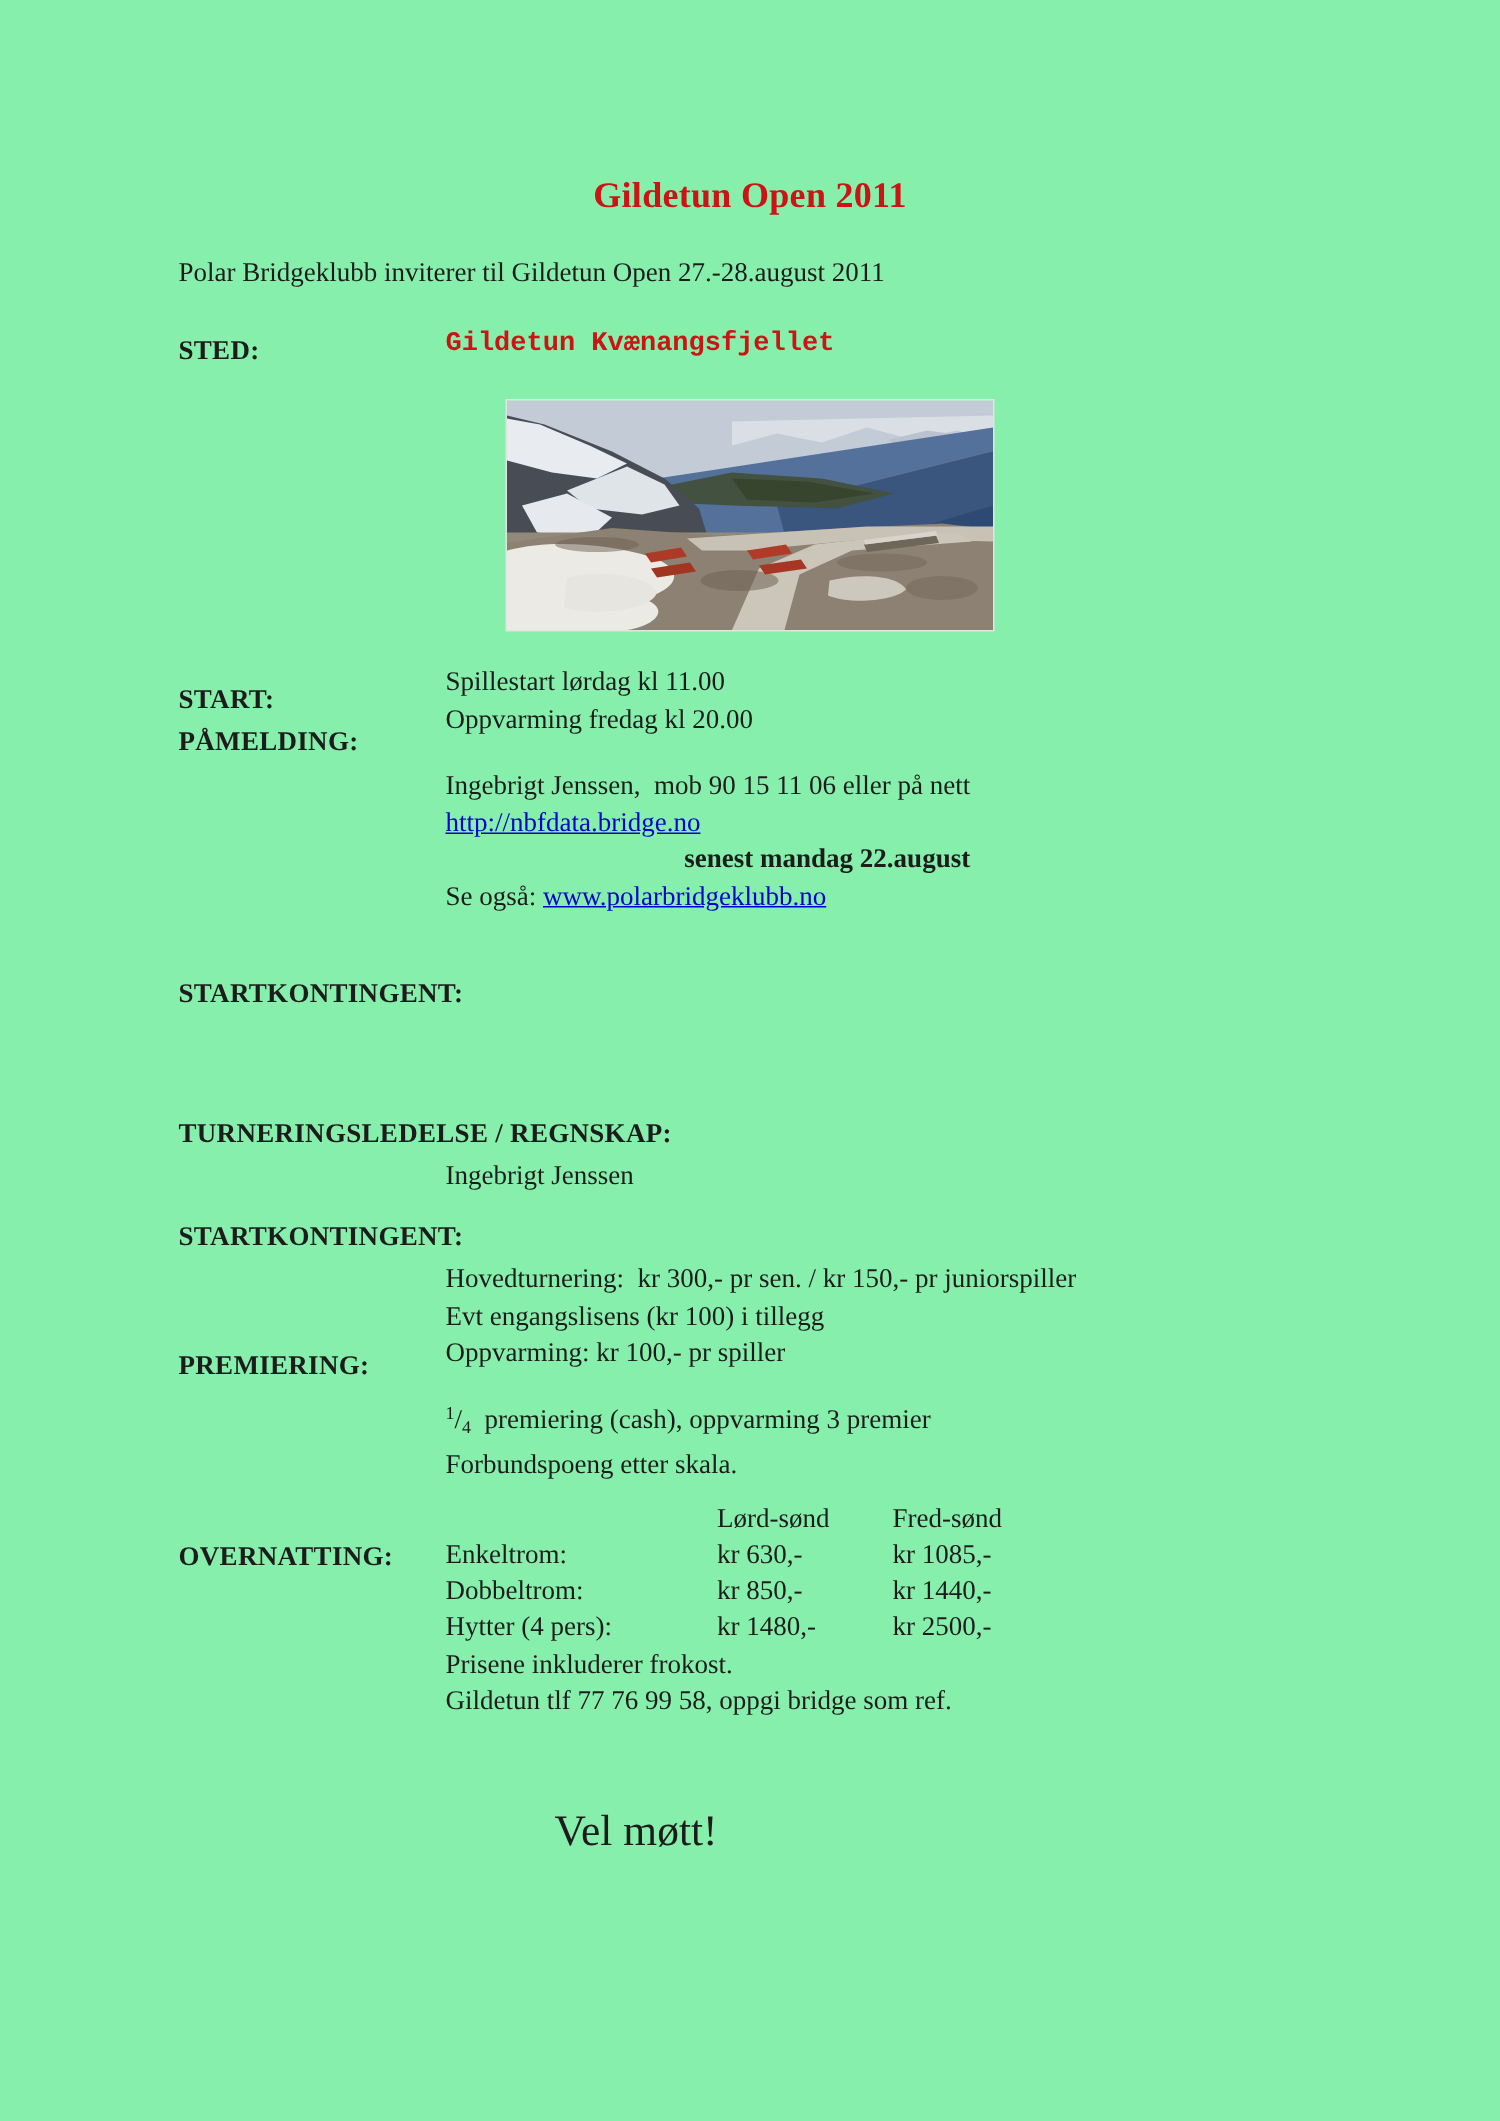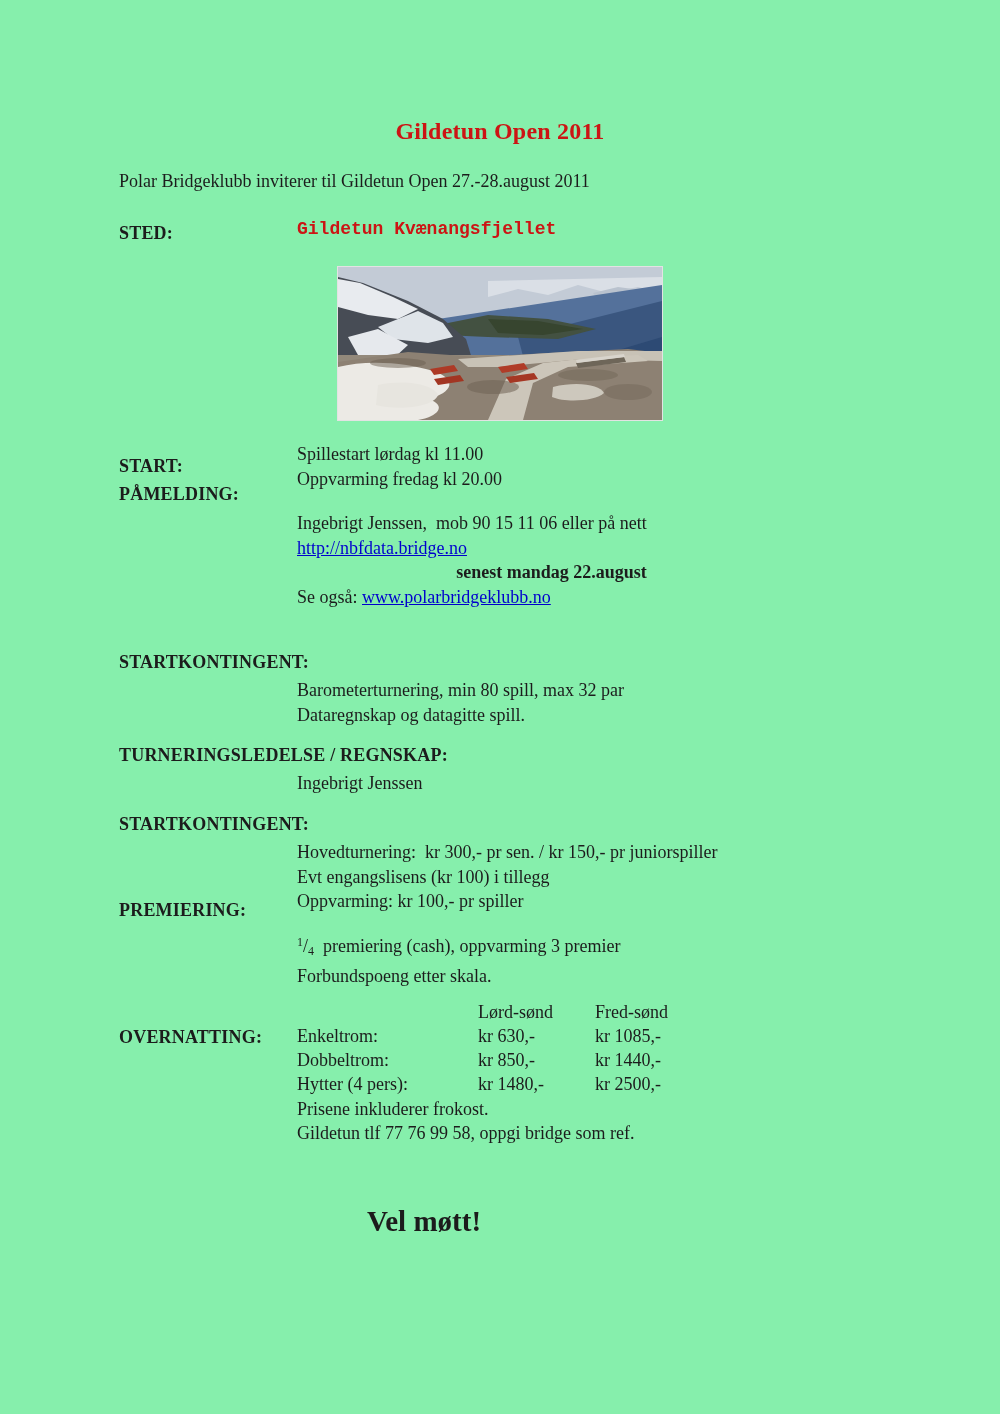--- a/index.html
+++ b/index.html
@@ -51,21 +51,21 @@
   .cell{position:absolute;white-space:nowrap;}
   .c1{left:297px;text-align:right;}
   .c2{left:478px;}
   .c3{left:595px;}
   .trow{left:0;top:0;width:852px;height:25px;}
   sup.frac{font-size:12px;vertical-align:6px;}
   sub.frac{font-size:12px;vertical-align:-3px;}
   .closing{
     left:0;top:1205px;width:848px;
     text-align:center;
-    font-weight:bold;
+    font-weight:normal;
     font-size:29px;
   }
 </style>
 </head>
 <body>
 
 <div class="page">
 
   <div class="abs doc-title">Gildetun Open 2011</div>
 
@@ -116,24 +116,20 @@
 
   <div class="abs sec-label" style="top:484px;">PÅMELDING:</div>
   <div class="abs content" style="top:511px;">
     <div>Ingebrigt Jenssen,&nbsp; mob 90 15 11 06 eller på nett</div>
     <div><span class="doclink">http://nbfdata.bridge.no</span></div>
     <div class="bold">senest mandag 22.august</div>
     <div><span>Se også: </span><span class="doclink">www.polarbridgeklubb.no</span></div>
   </div>
 
   <div class="abs sec-label" style="top:652px;">STARTKONTINGENT:</div>
-  <div class="abs content" style="top:678px;">
-    <div>Barometerturnering, min 80 spill, max 32 par</div>
-    <div>Dataregnskap og datagitte spill.</div>
-  </div>
 
   <div class="abs sec-label" style="top:745px;">TURNERINGSLEDELSE / REGNSKAP:</div>
   <div class="abs content" style="top:771px;">Ingebrigt Jenssen</div>
 
   <div class="abs sec-label" style="top:814px;">STARTKONTINGENT:</div>
   <div class="abs content" style="top:840px;">
     <div>Hovedturnering:&nbsp; kr 300,- pr sen. / kr 150,- pr juniorspiller</div>
     <div>Evt engangslisens (kr 100) i tillegg</div>
     <div>Oppvarming: kr 100,- pr spiller</div>
   </div>

